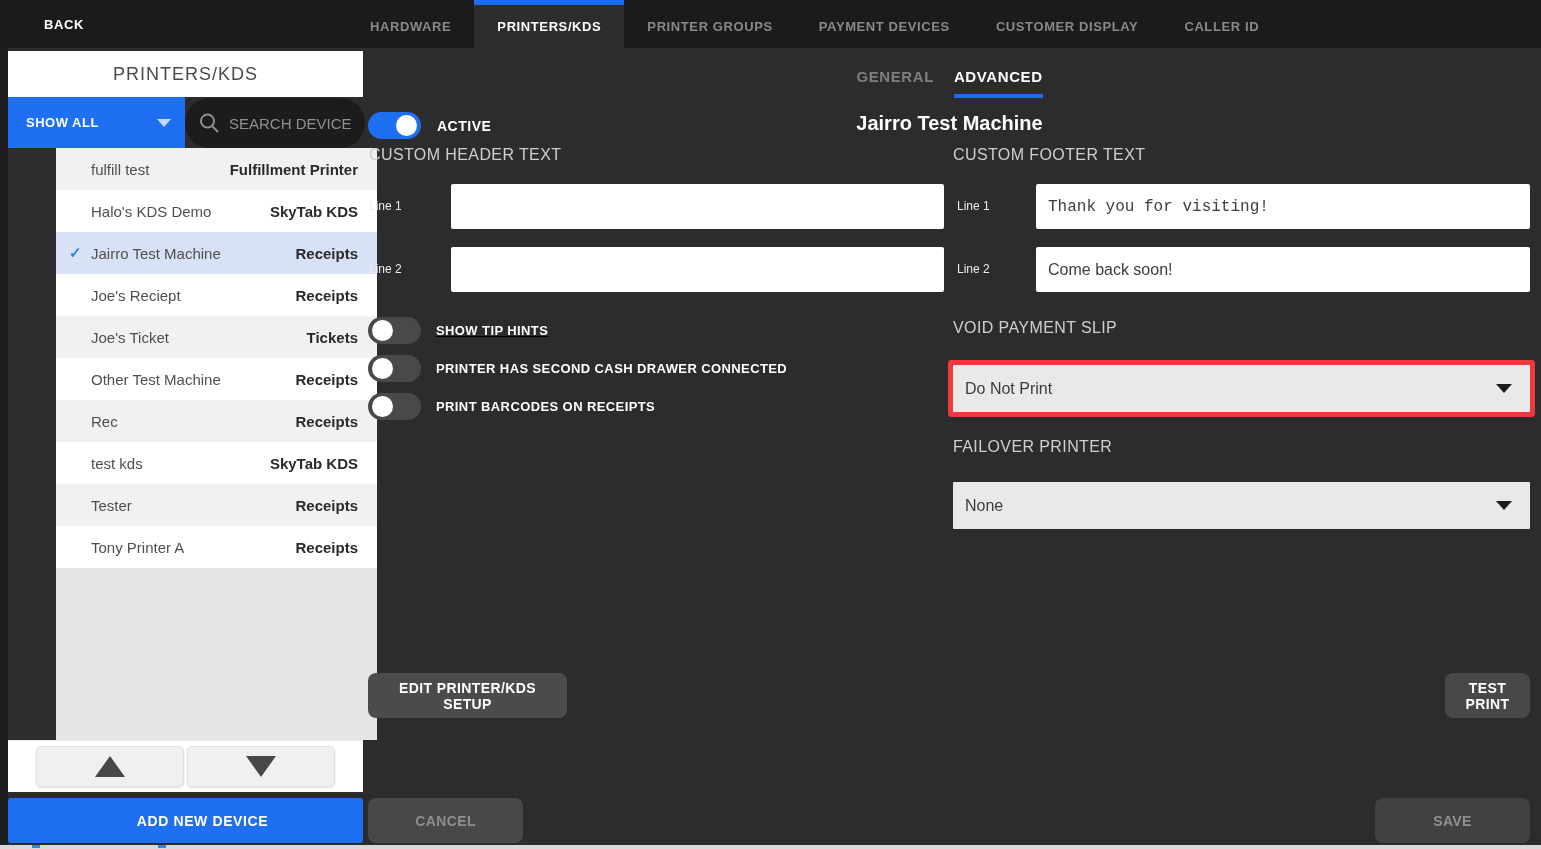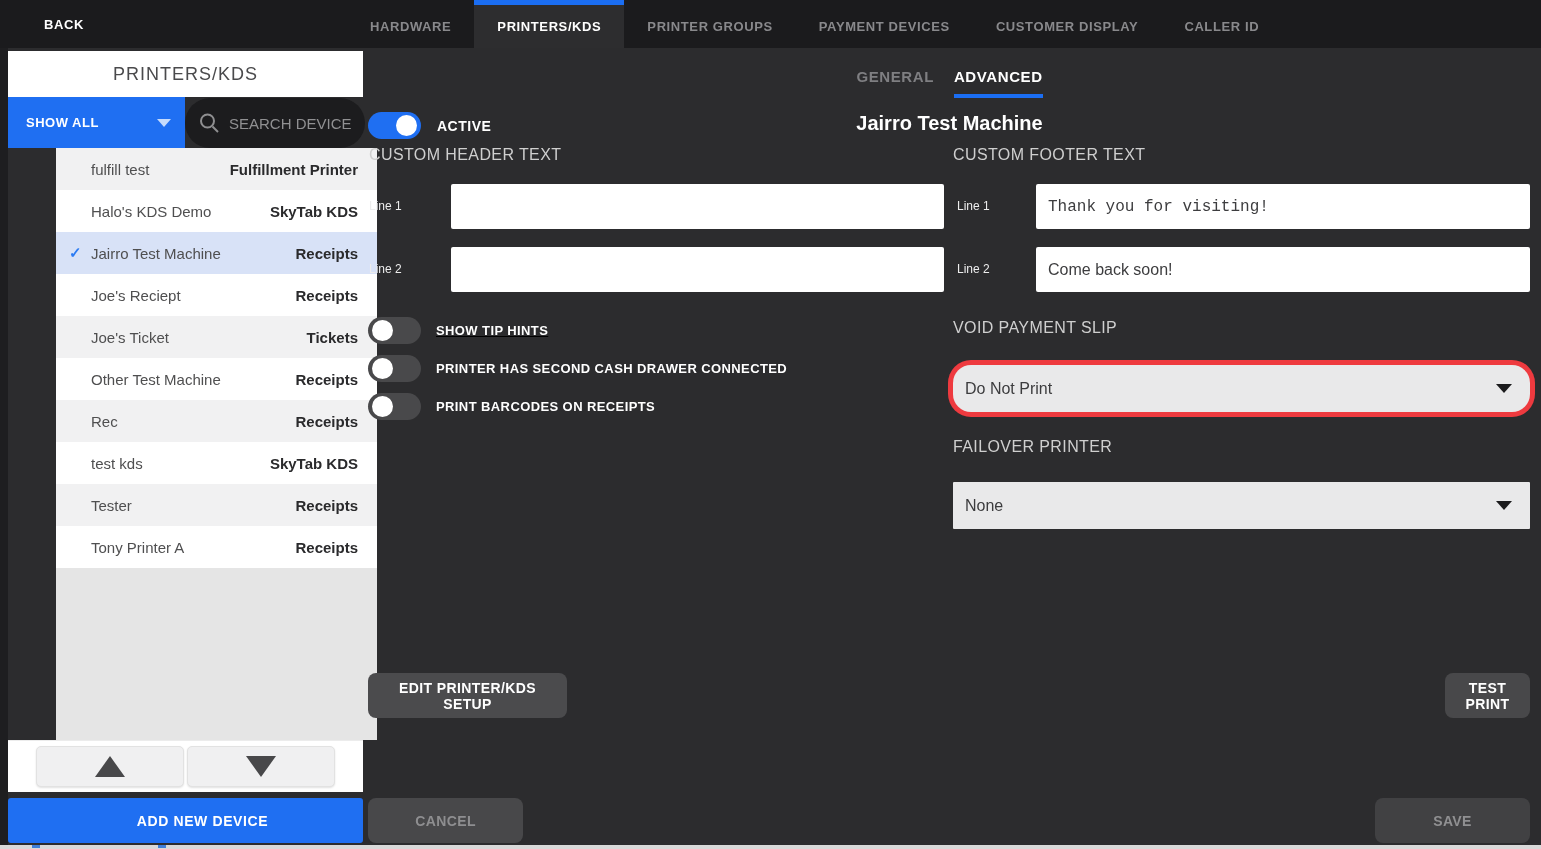--- a/index.html
+++ b/index.html
@@ -87,21 +87,21 @@
     font-family:"Liberation Sans",sans-serif;}
 
   .feat-row{left:368px;display:flex;align-items:center;gap:15px;}
   .feat-label{color:#fff;font-size:13px;font-weight:bold;letter-spacing:.4px;}
 
   .dd{position:absolute;height:47px;background:#e9e9ea;display:flex;align-items:center;
     padding:0 18px 0 12px;box-sizing:border-box;cursor:pointer;border-radius:1px;}
   .dd .dd-val{color:#3c3c3e;font-size:16px;flex:1;}
   .dd .arrow{width:0;height:0;border-left:8px solid transparent;border-right:8px solid transparent;
     border-top:9px solid #1b1b1d;}
-  .dd.highlight{box-shadow:0 0 0 5px #ee3a3f;border-radius:18px;}
+  .dd.highlight{box-shadow:0 0 0 5px #ee3a3f;}
 
   .darkbtn{position:absolute;background:#4b4b4d;border:none;border-radius:8px;color:#fff;
     font-size:14px;font-weight:bold;letter-spacing:.4px;cursor:pointer;
     font-family:"Liberation Sans",sans-serif;}
   .cancel-btn{left:368px;top:798px;width:155px;height:45px;background:#48484a;color:#8e8e90;}
   .save-btn{left:1375px;top:798px;width:155px;height:45px;background:#414143;color:#909092;}
 
   .bottom-strip{left:0;top:845px;width:1541px;height:4px;background:#d9d9d9;}
   .tick{top:845px;width:8px;height:3px;background:#3f7fd9;}
 </style>

